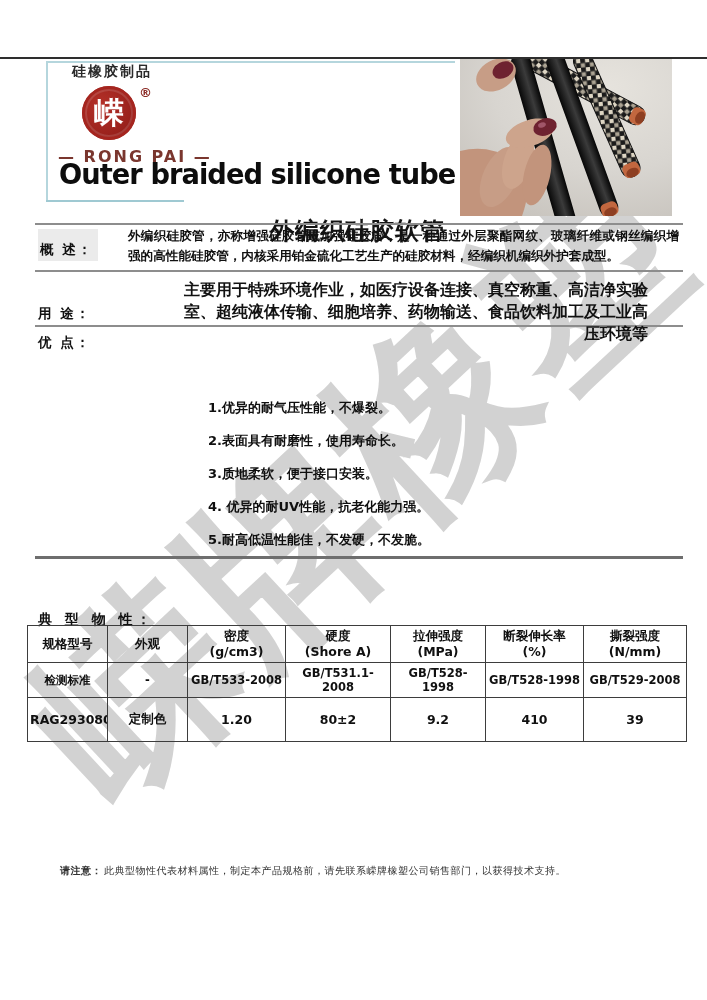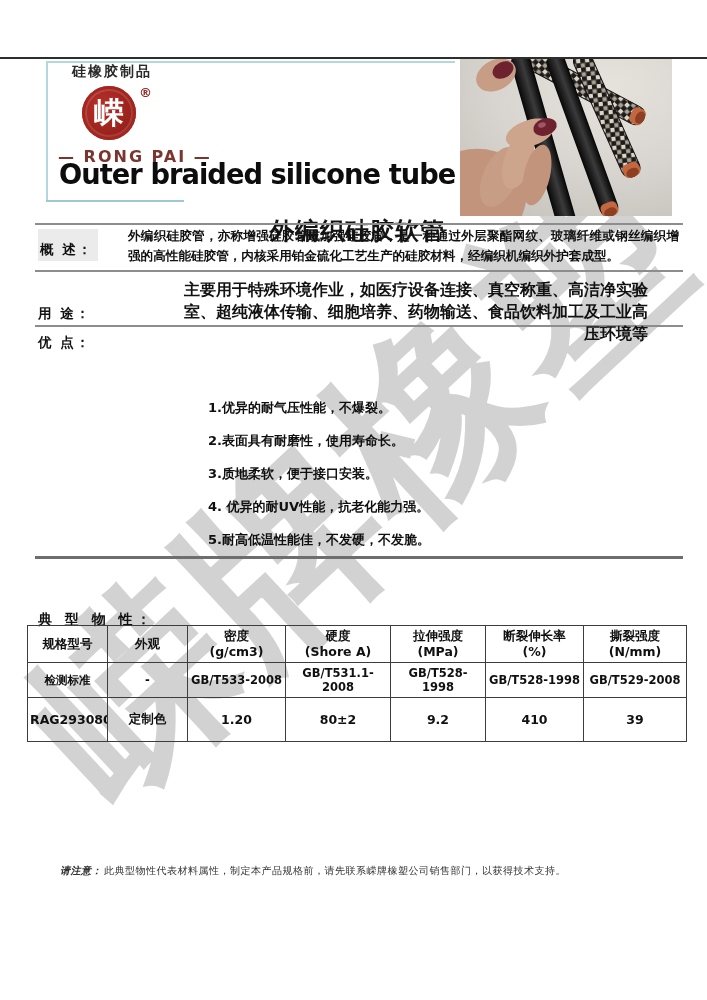--- a/index.html
+++ b/index.html
@@ -56,21 +56,21 @@
     font-family:"DejaVu Sans","Liberation Sans",sans-serif;color:#101010;padding:0 2px;
     background:transparent;overflow:hidden;
   }
   .spec-table th{font-size:12.5px;font-weight:700;height:36px;white-space:pre-line;line-height:16px;}
   .spec-table tbody tr td{font-size:12.5px;font-weight:700;}
   .spec-table tbody tr:first-child td{height:34px;font-size:11.5px;}
   .spec-table tbody tr:nth-child(2) td,
   .spec-table tbody tr:nth-child(3) td{height:43px;}
   
   .footer-note{position:absolute;left:60px;top:864px;font-size:10px;color:#333;letter-spacing:.5px;white-space:nowrap;}
-  .footer-note b{font-style:italic;font-weight:700;margin-right:2px;}
+  .footer-note b{font-weight:700;margin-right:2px;}
 </style>
 </head>
 <body>
 
 <div class="page">
 
   <div class="watermark">嵘牌橡塑</div>
 
   <div class="layer">
     <div class="top-rule"></div>

